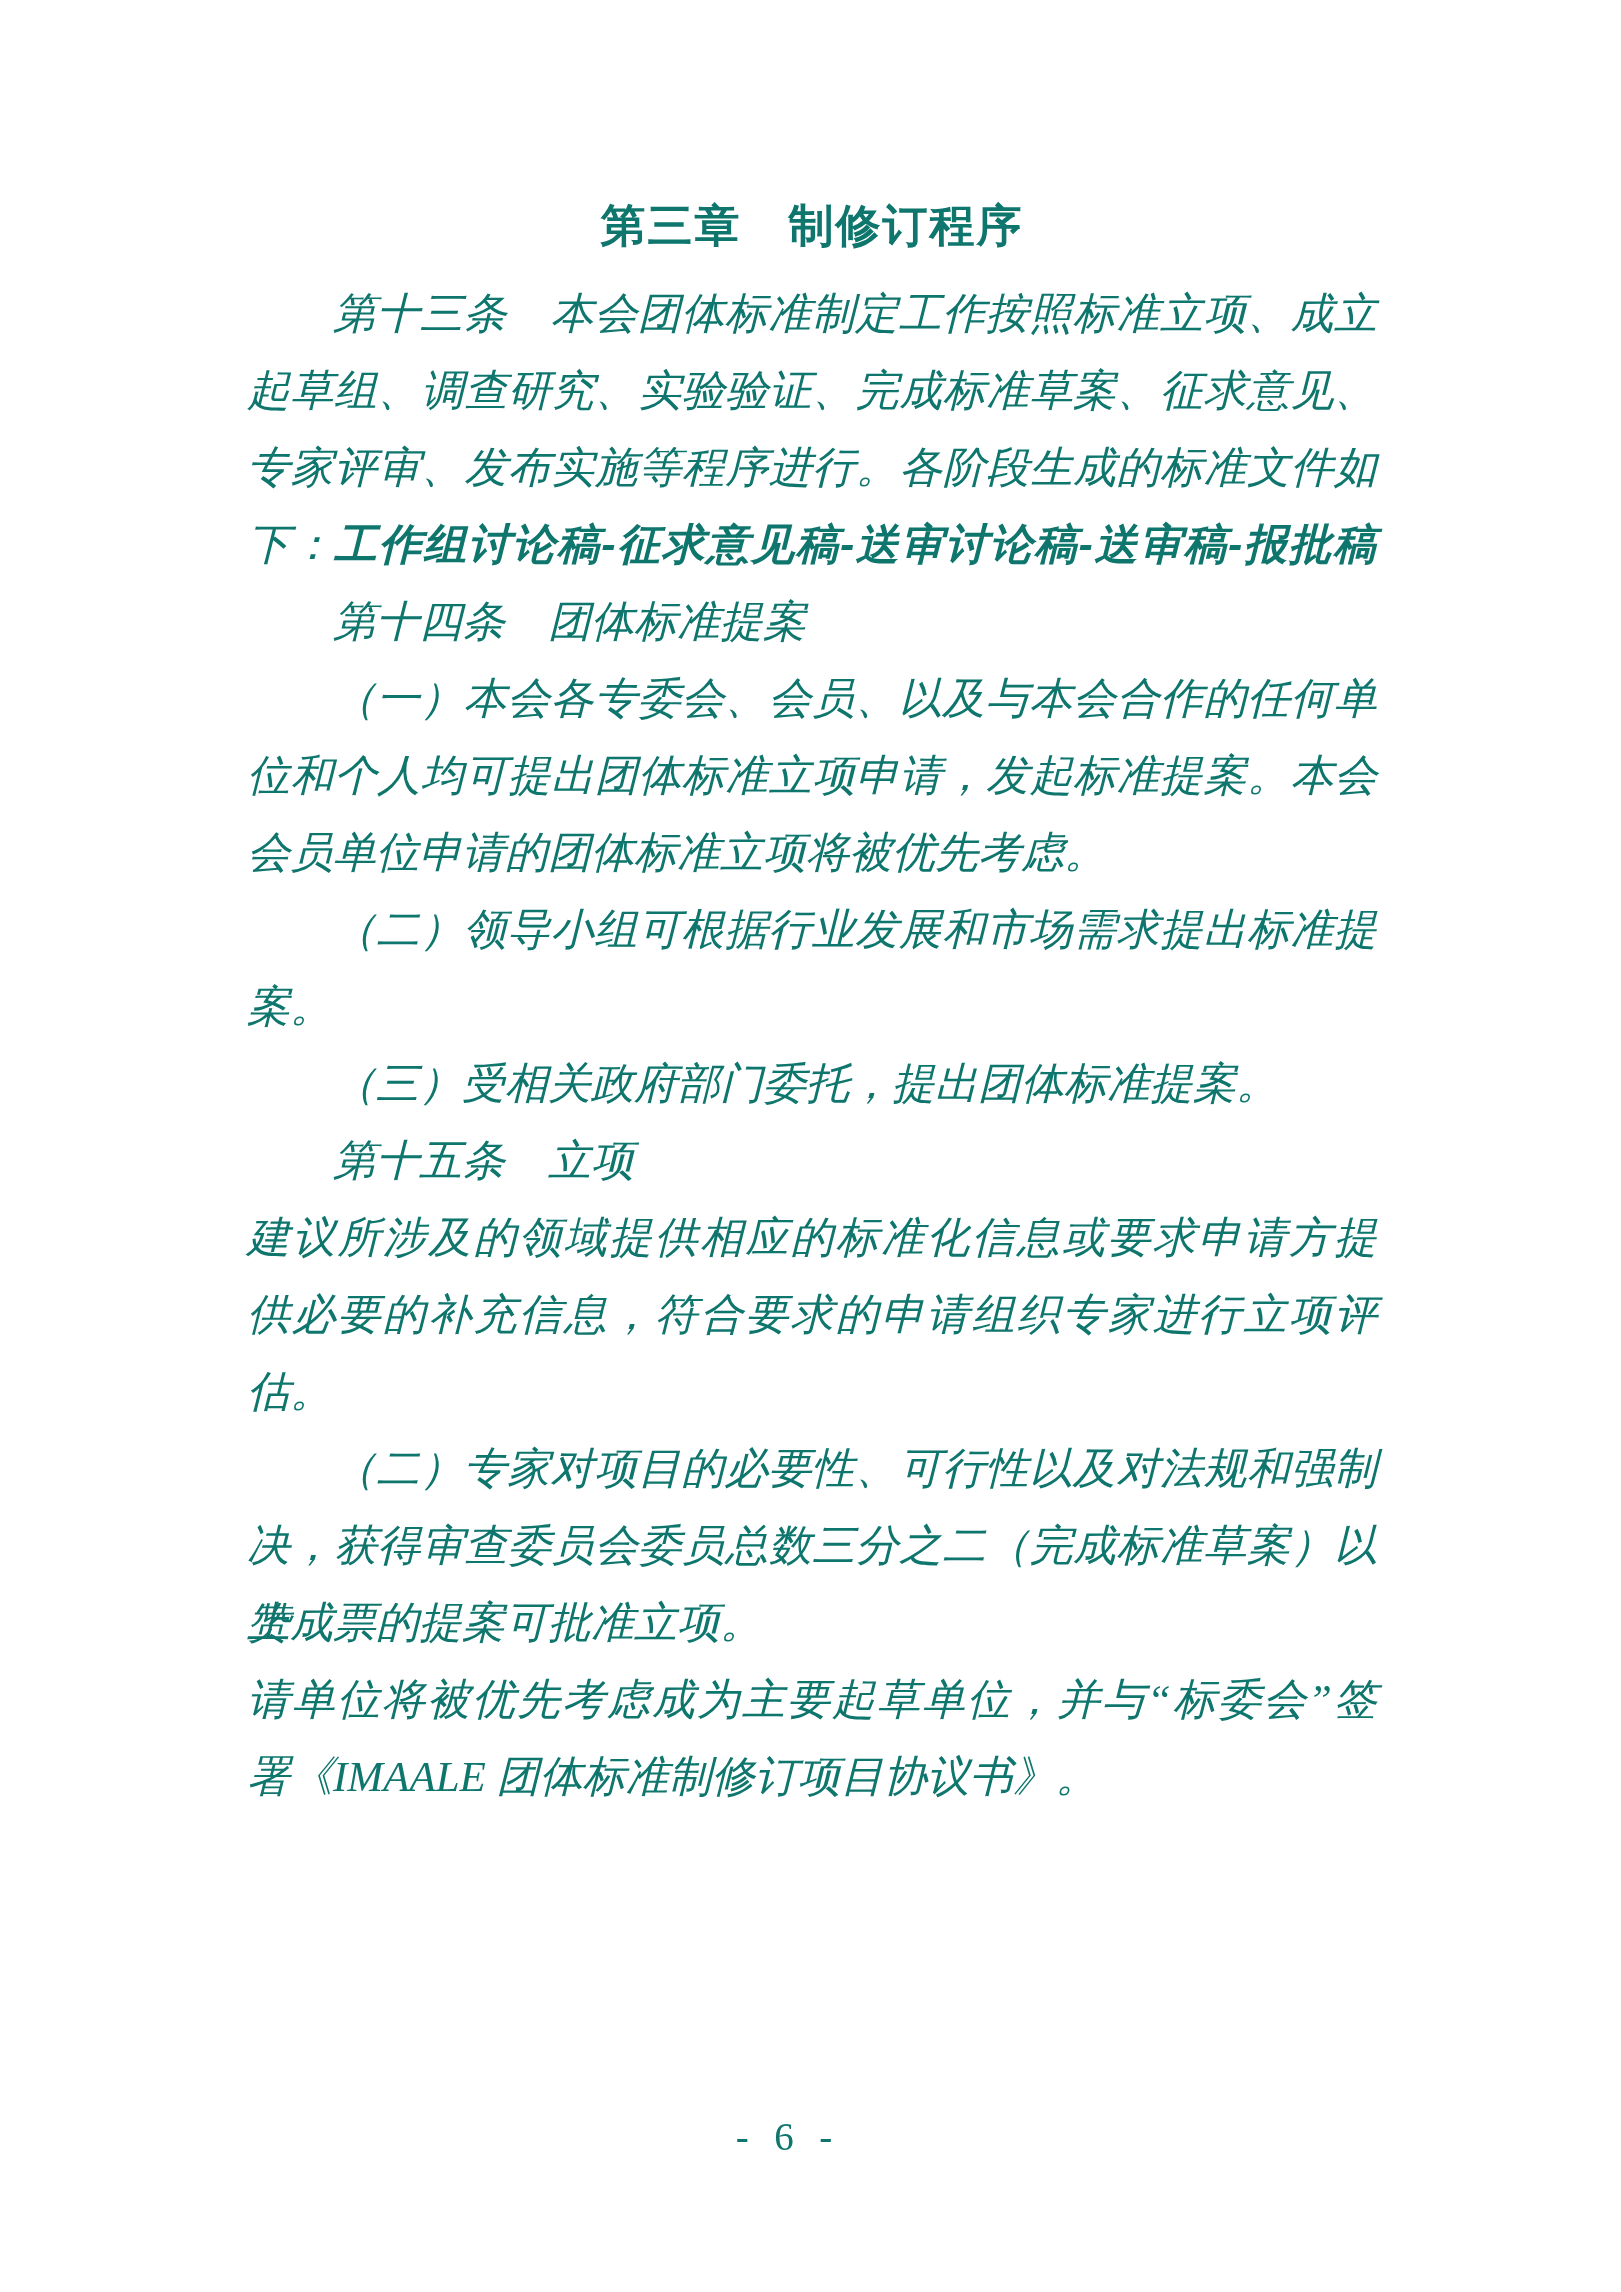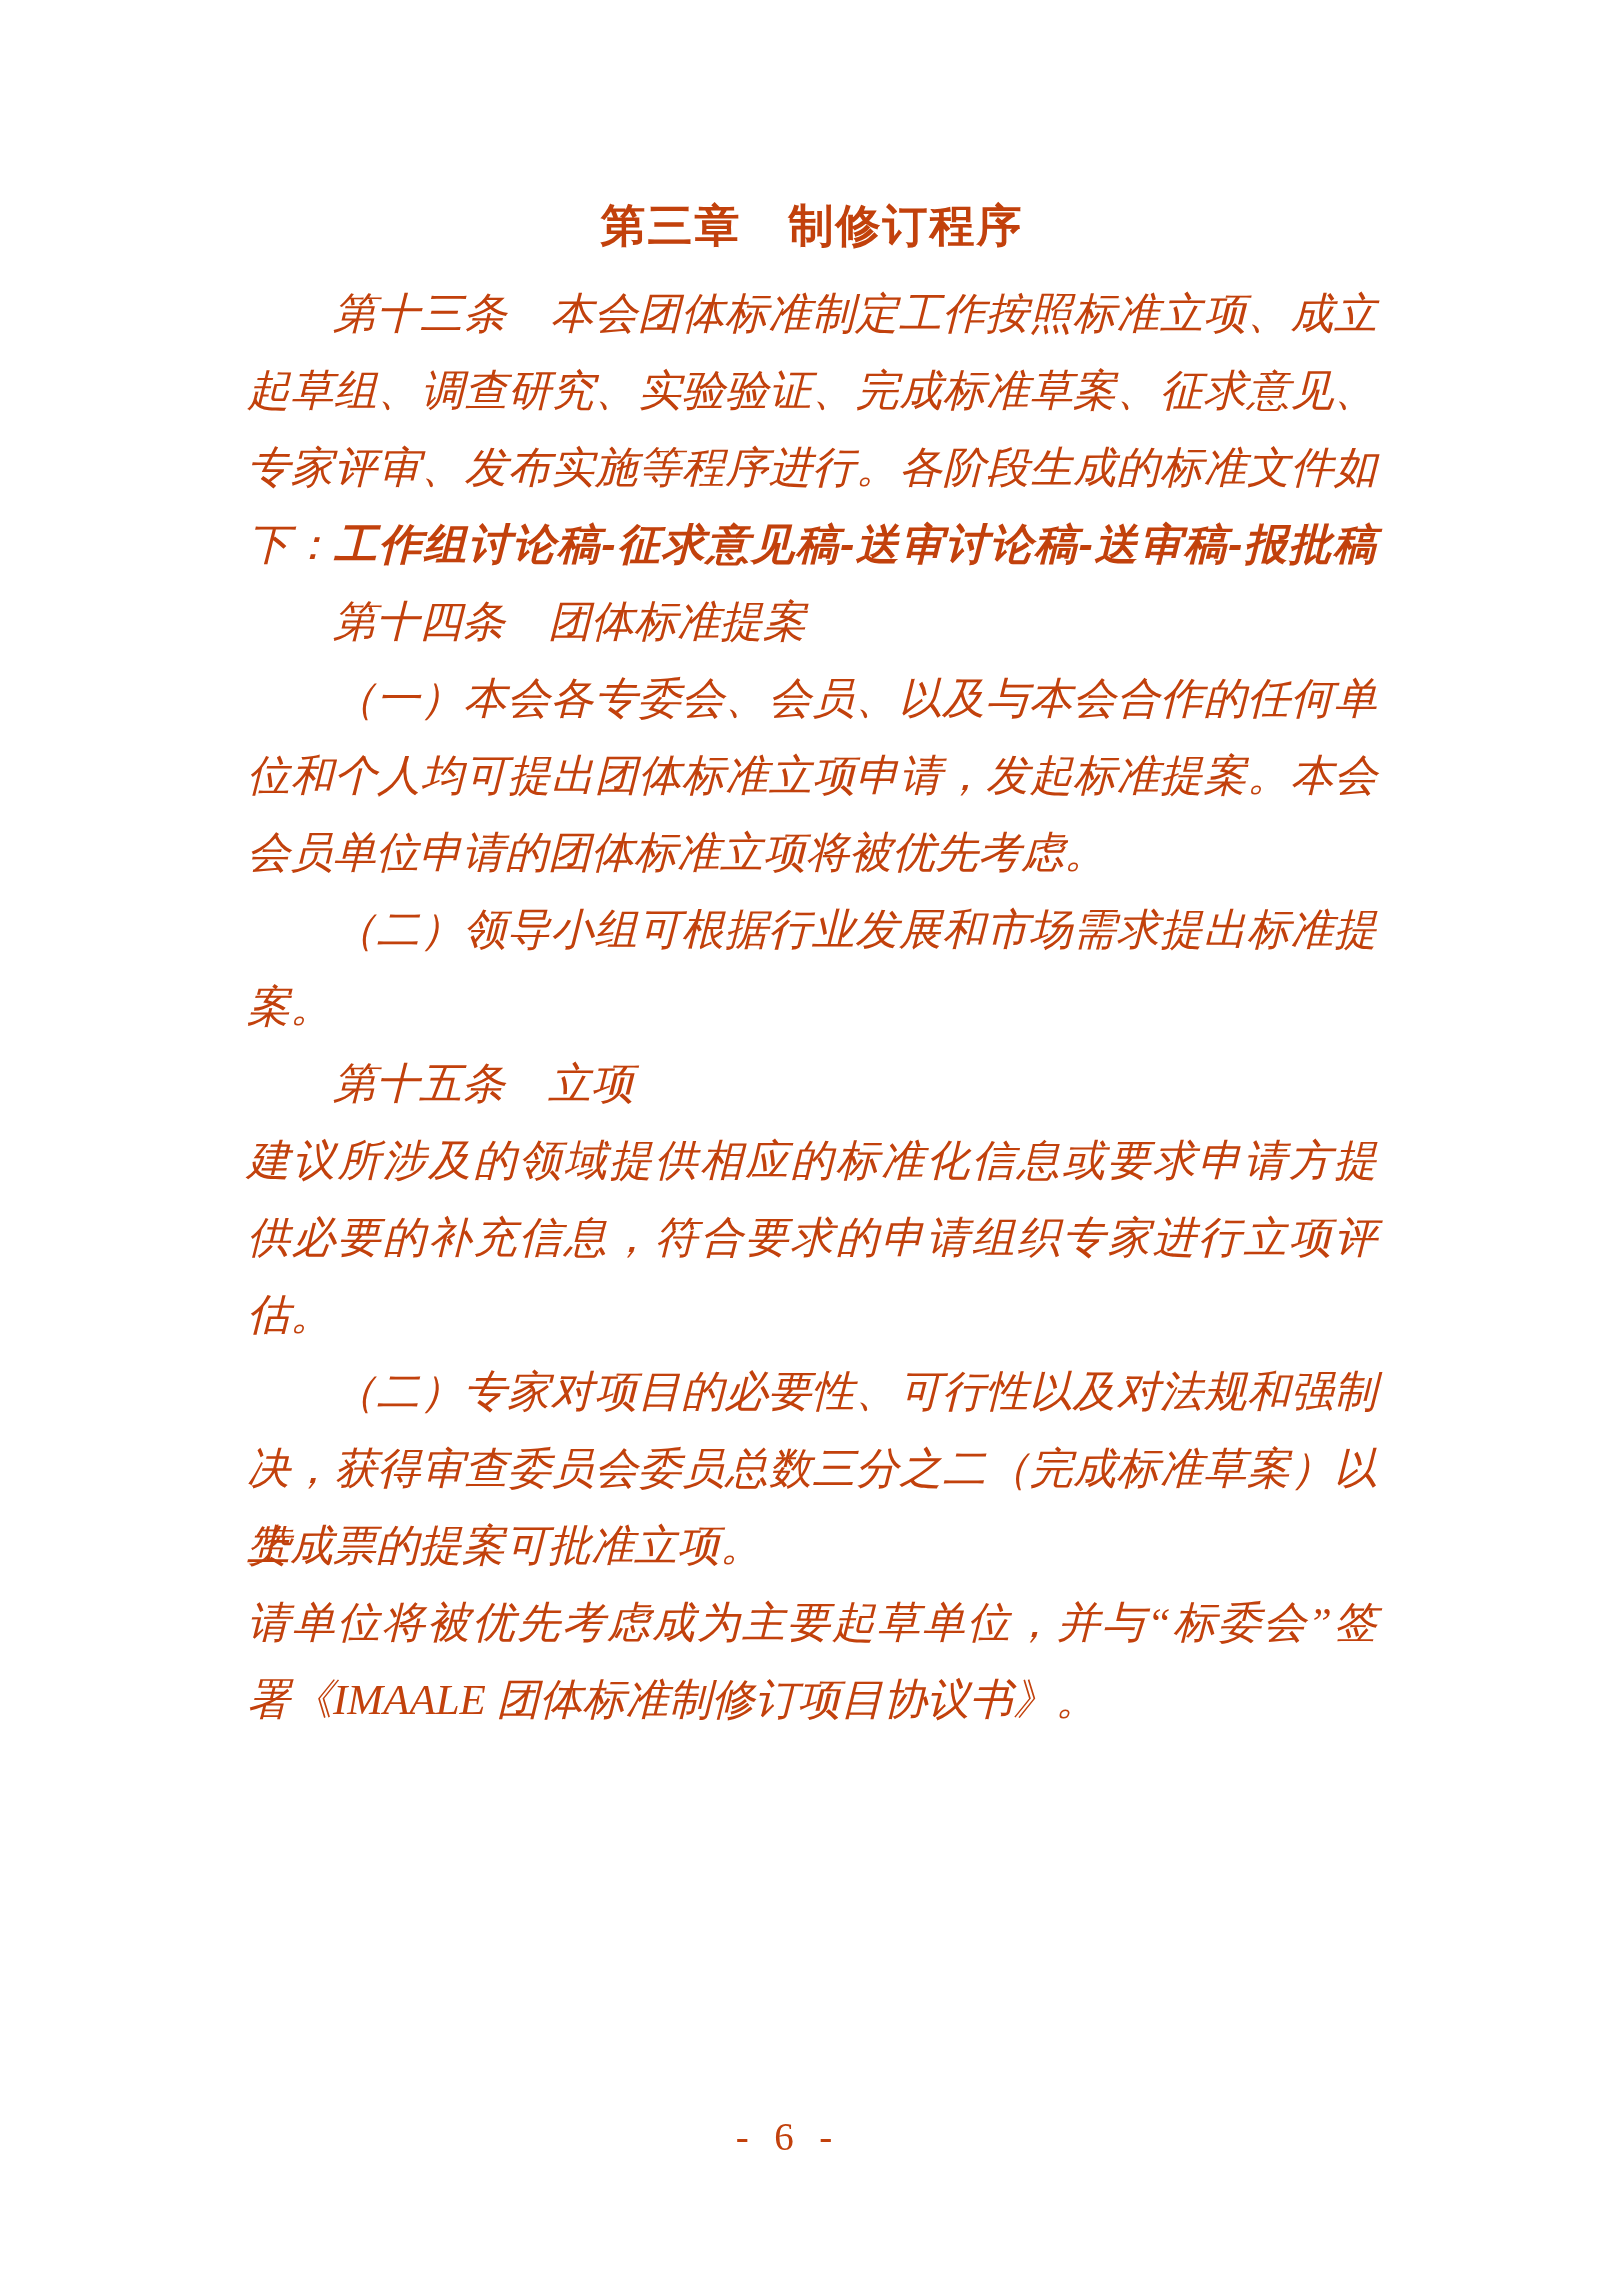--- a/index.html
+++ b/index.html
@@ -5,21 +5,21 @@
   html, body {
     margin: 0;
     padding: 0;
     background: #e8e8e8;
   }
   .page {
     position: relative;
     width: 1621px;
     height: 2293px;
     background: #ffffff;
-    color: #c2410c;
+    color: #0f766e;
     font-family: "Liberation Serif", "DejaVu Serif", serif;
     overflow: hidden;
     margin: 0 auto;
   }
   .chapter-title {
     position: absolute;
     top: 194px;
     left: 247px;
     width: 1130px;
     height: 69px;
@@ -80,20 +80,21 @@
       <div class="line j ind"><span>第十三条　本会团体标准制定工作按照标准立项、成立</span></div>
       <div class="line j"><span>起草组、调查研究、实验验证、完成标准草案、征求意见、</span></div>
       <div class="line j"><span>专家评审、发布实施等程序进行。各阶段生成的标准文件如</span></div>
       <div class="line j"><span>下：</span><span class="b">工作组讨论稿-征求意见稿-送审讨论稿-送审稿-报批稿</span></div>
       <div class="line ind"><span>第十四条　团体标准提案</span></div>
       <div class="line j ind"><span>（一）本会各专委会、会员、以及与本会合作的任何单</span></div>
       <div class="line j"><span>位和个人均可提出团体标准立项申请，发起标准提案。本会</span></div>
       <div class="line"><span>会员单位申请的团体标准立项将被优先考虑。</span></div>
       <div class="line j ind"><span>（二）领导小组可根据行业发展和市场需求提出标准提</span></div>
       <div class="line"><span>案。</span></div>
+      <div class="line ind"><span>（三）受相关政府部门委托，提出团体标准提案。</span></div>
       <div class="line ind"><span>第十五条　立项</span></div>
       <div class="line j"><span>建议所涉及的领域提供相应的标准化信息或要求申请方提</span></div>
       <div class="line j"><span>供必要的补充信息，符合要求的申请组织专家进行立项评</span></div>
       <div class="line"><span>估。</span></div>
       <div class="line j ind"><span>（二）专家对项目的必要性、可行性以及对法规和强制</span></div>
       <div class="line j"><span>决，获得审查委员会委员总数三分之二（完成标准草案）以上</span></div>
       <div class="line"><span>赞成票的提案可批准立项。</span></div>
       <div class="line j"><span>请单位将被优先考虑成为主要起草单位，并与“标委会”签</span></div>
       <div class="line"><span>署《IMAALE 团体标准制修订项目协议书》。</span></div>
     </div>

